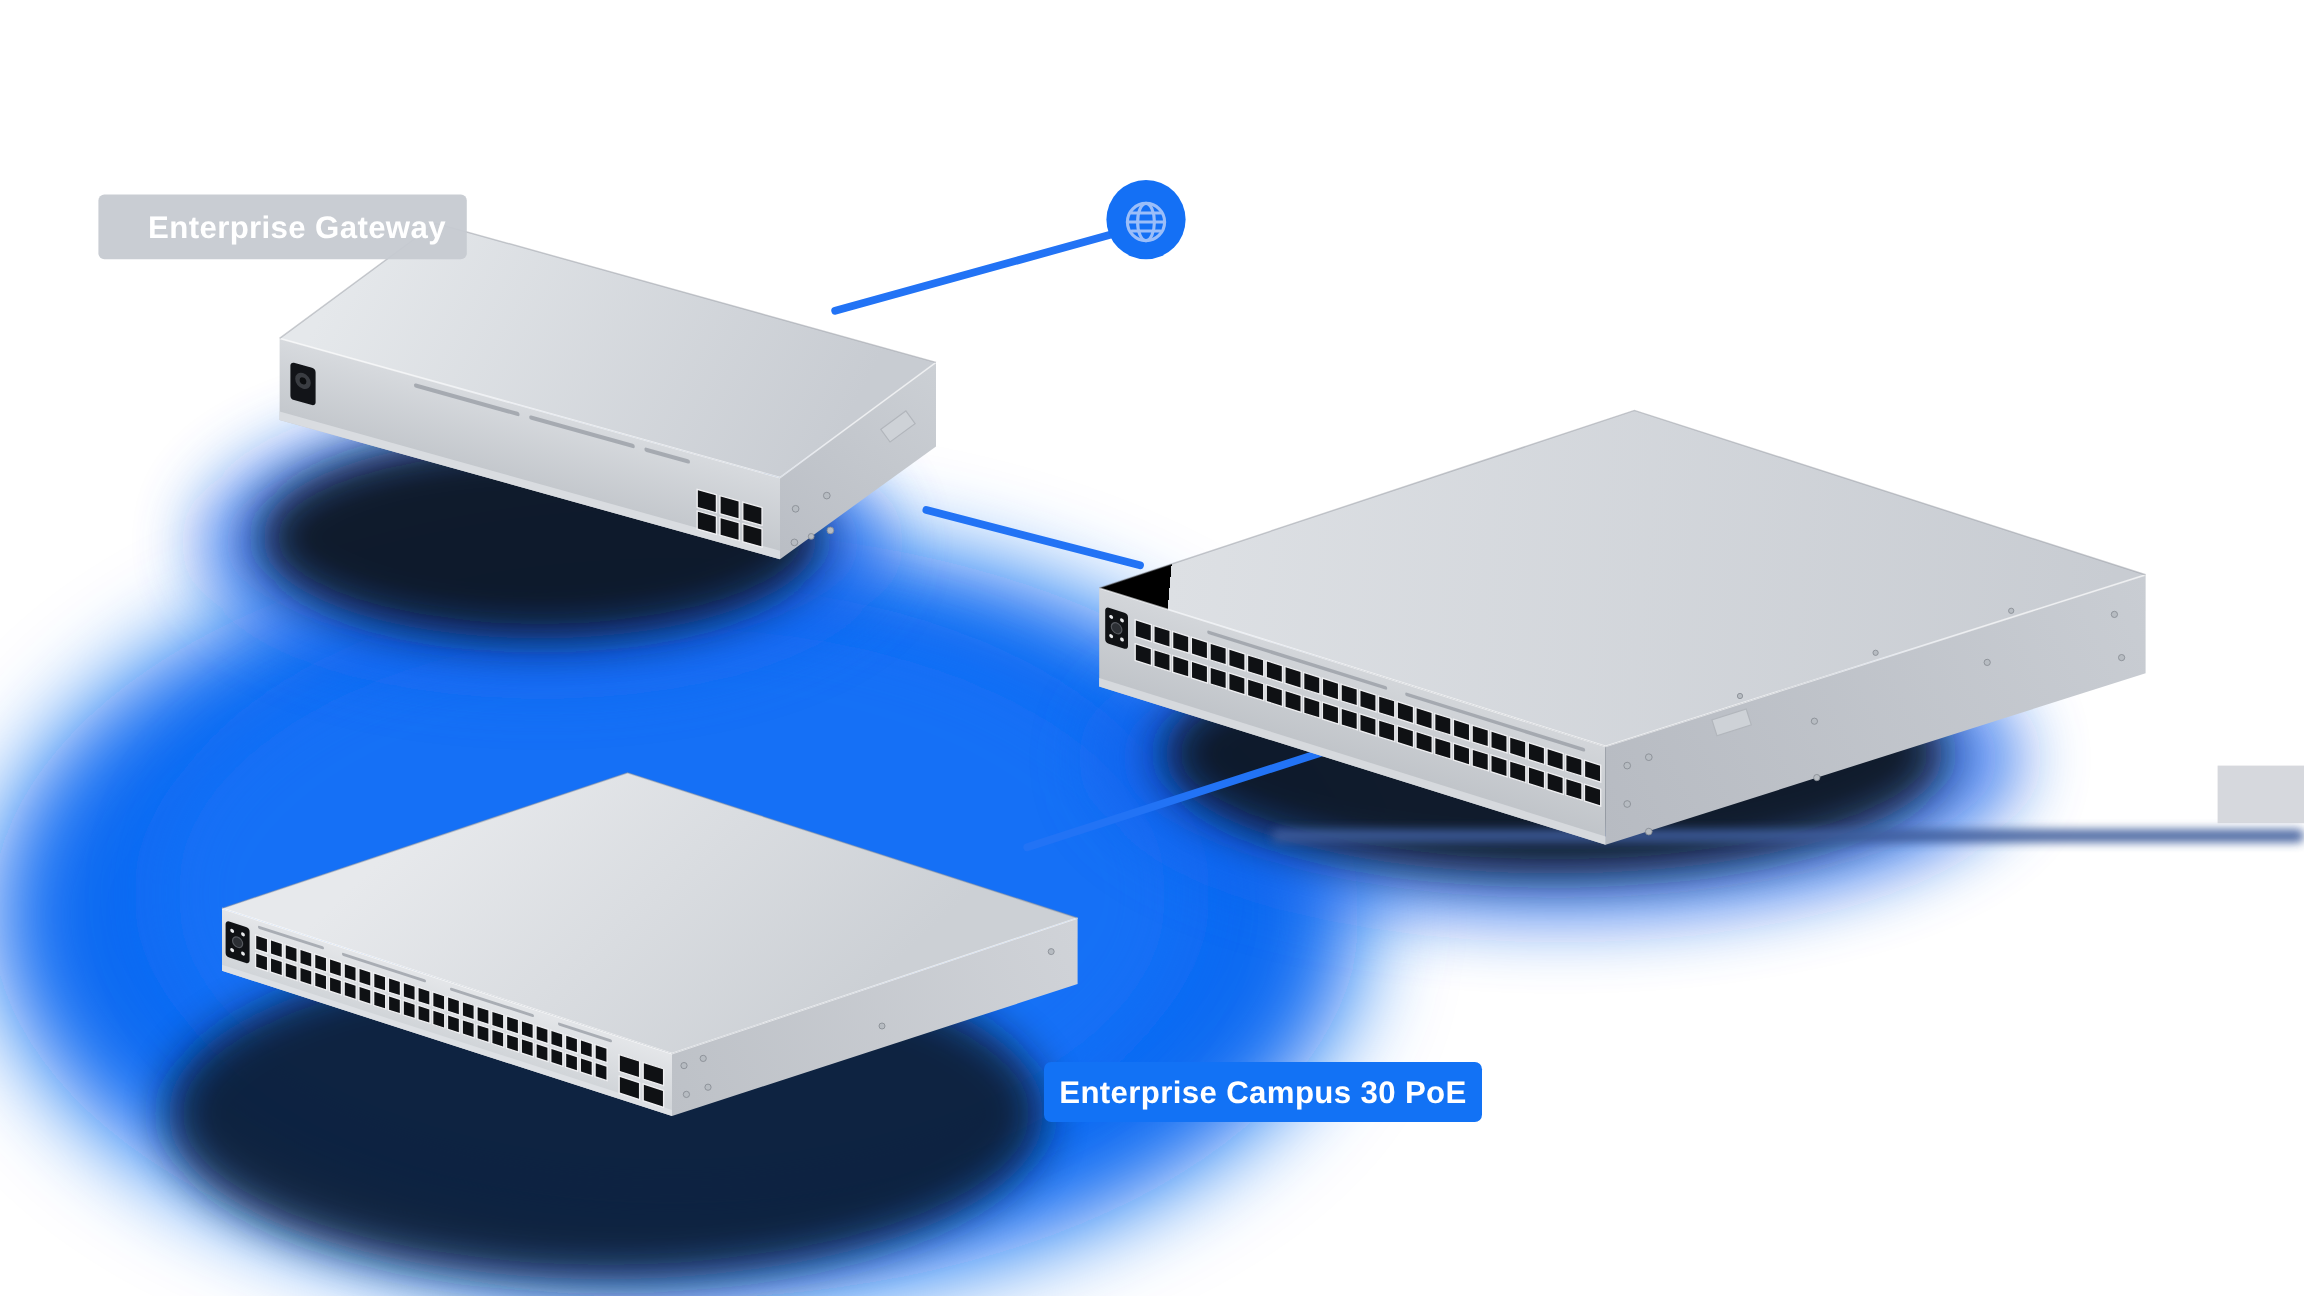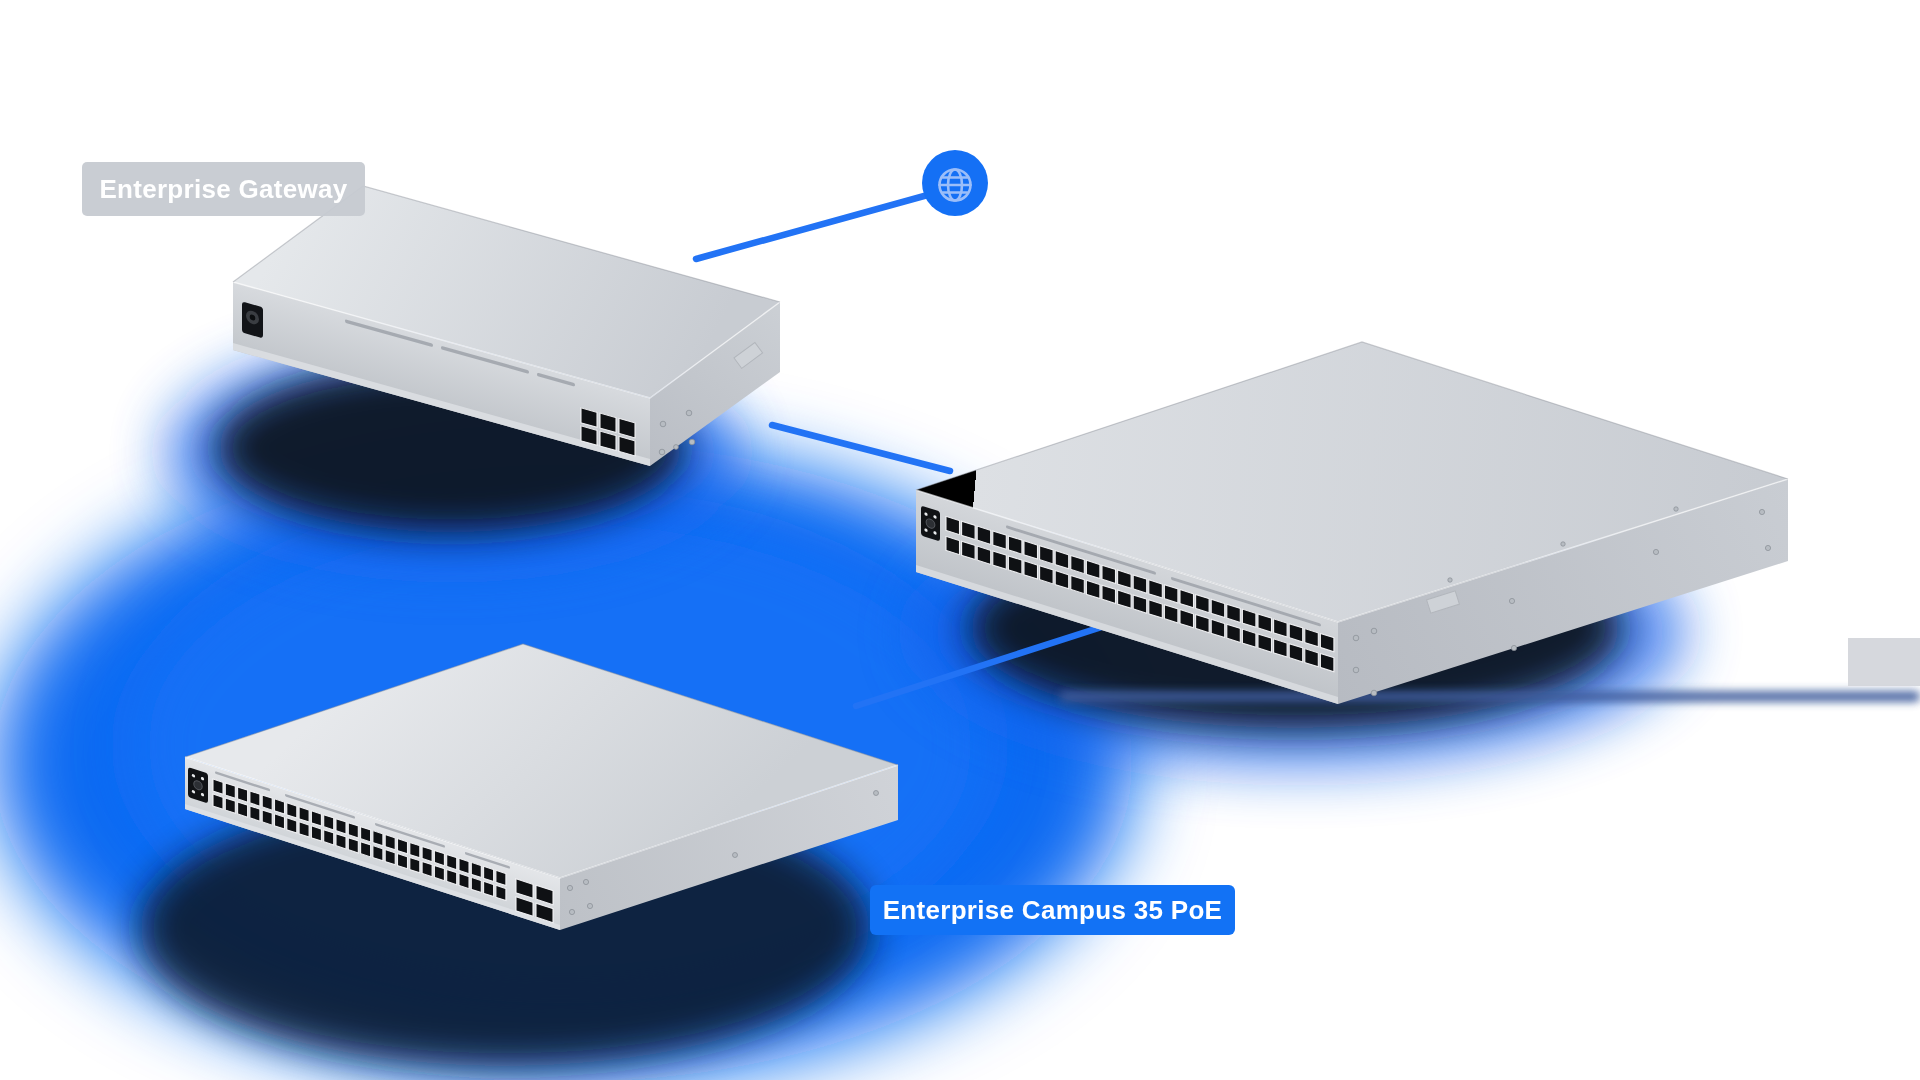--- a/index.html
+++ b/index.html
@@ -1,21 +1,21 @@
 <!DOCTYPE html>
 <html><head>
 <meta charset="utf-8">
 <style>
   html,body{margin:0;padding:0;background:#ffffff;}
   .stage{position:relative;width:1920px;height:1080px;background:#ffffff;overflow:hidden;
          font-family:"Liberation Sans", sans-serif;}
   .stage svg{position:absolute;left:0;top:0;}
   .label{position:absolute;display:flex;align-items:center;justify-content:center;
          color:#ffffff;font-weight:700;font-size:26px;letter-spacing:.3px;white-space:nowrap;}
-  .label.gray{background:rgba(198,202,209,0.95);border-radius:5px;}
+  .label.gray{background:rgba(198,202,209,0.95);border-radius:5px;padding-left:24px;}
   .label.blue{background:#1272F5;border-radius:6px;}
   .label-strip{position:absolute;background:rgba(209,212,217,0.9);}
   .port{fill:#0f1114;stroke:rgba(245,246,248,0.95);stroke-width:1.1;}
   .screw{fill:#b7bcc2;stroke:#878c93;stroke-width:0.7;}
   .vent{fill:#969ba3;opacity:0.75;}
 </style>
 </head>
 <body>
 
 <div class="stage">
@@ -317,15 +317,15 @@
       <line x1="943" y1="177.5" x2="967" y2="177.5"></line>
       <line x1="943" y1="192.5" x2="967" y2="192.5"></line>
     </g>
   </g>
 </svg>
 
 <div class="label gray" style="left:82px;top:162px;width:283px;height:54px;">Enterprise Gateway</div>
 
 <div class="label-strip" style="left:1848px;top:638px;width:72px;height:48px;"></div>
 
-<div class="label blue" style="left:870px;top:885px;width:365px;height:50px;">Enterprise Campus 35 PoE</div>
+<div class="label blue" style="left:870px;top:885px;width:365px;height:50px;">Enterprise Campus 30 PoE</div>
 
 </div>
 
 </body></html>

